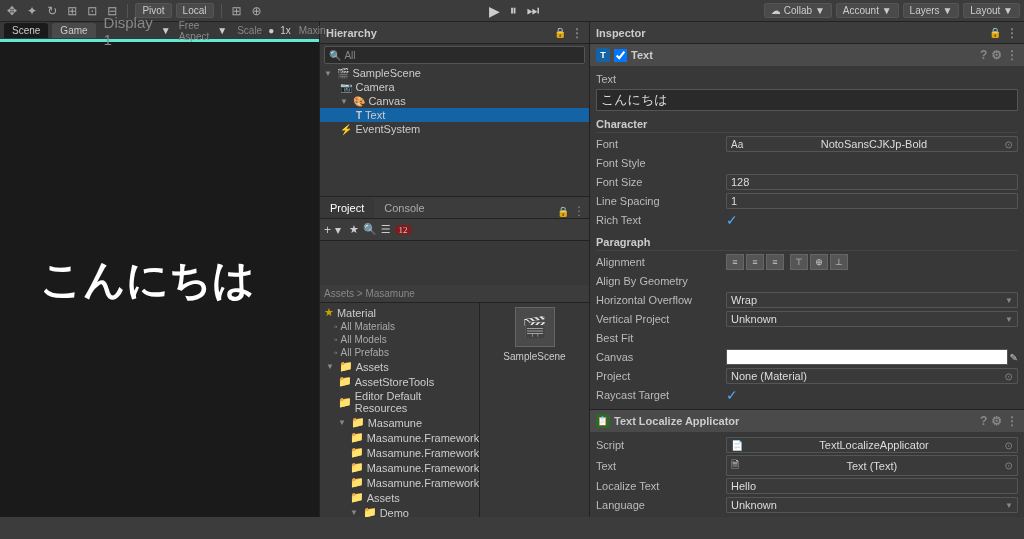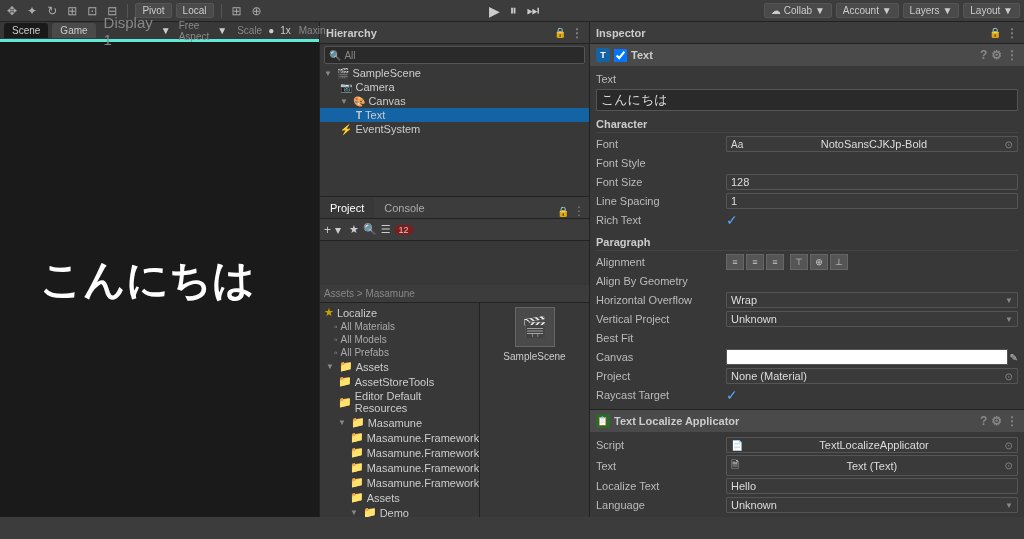--- a/index.html
+++ b/index.html
@@ -290,20 +290,21 @@
 
     .lock-icon { color: #888; font-size: 10px; cursor: pointer; }
     .menu-dots { color: #888; font-size: 12px; cursor: pointer; }
 
     .count-badge {
       background: #7f1d1d;
       border-radius: 8px;
       padding: 0 4px;
       font-size: 9px;
       color: #ccc;
+      font-family: Liberation Serif, serif;
     }
 
     
     ::-webkit-scrollbar { width: 6px; height: 6px; }
     ::-webkit-scrollbar-track { background: #2a2a2a; }
     ::-webkit-scrollbar-thumb { background: #555; border-radius: 3px; }
   </style>
 </head>
 <body>
 
@@ -433,21 +434,21 @@
 
       <div style="background:#3c3c3c;height:18px;display:flex;align-items:center;padding:0 4px;font-size:10px;color:#888;border-bottom:1px solid #222;margin-top:44px;">
         <span>Assets &gt; Masamune</span>
       </div>
 
       <div class="project-content">
         <div class="project-left">
 
           <div class="project-folder">
             <span class="star-icon">★</span>
-            <span>Localize</span>
+            <span>Material</span>
           </div>
           <div class="fav-item">
             <span>◦</span>
             <span>All Materials</span>
           </div>
           <div class="fav-item">
             <span>◦</span>
             <span>All Models</span>
           </div>
           <div class="fav-item">

